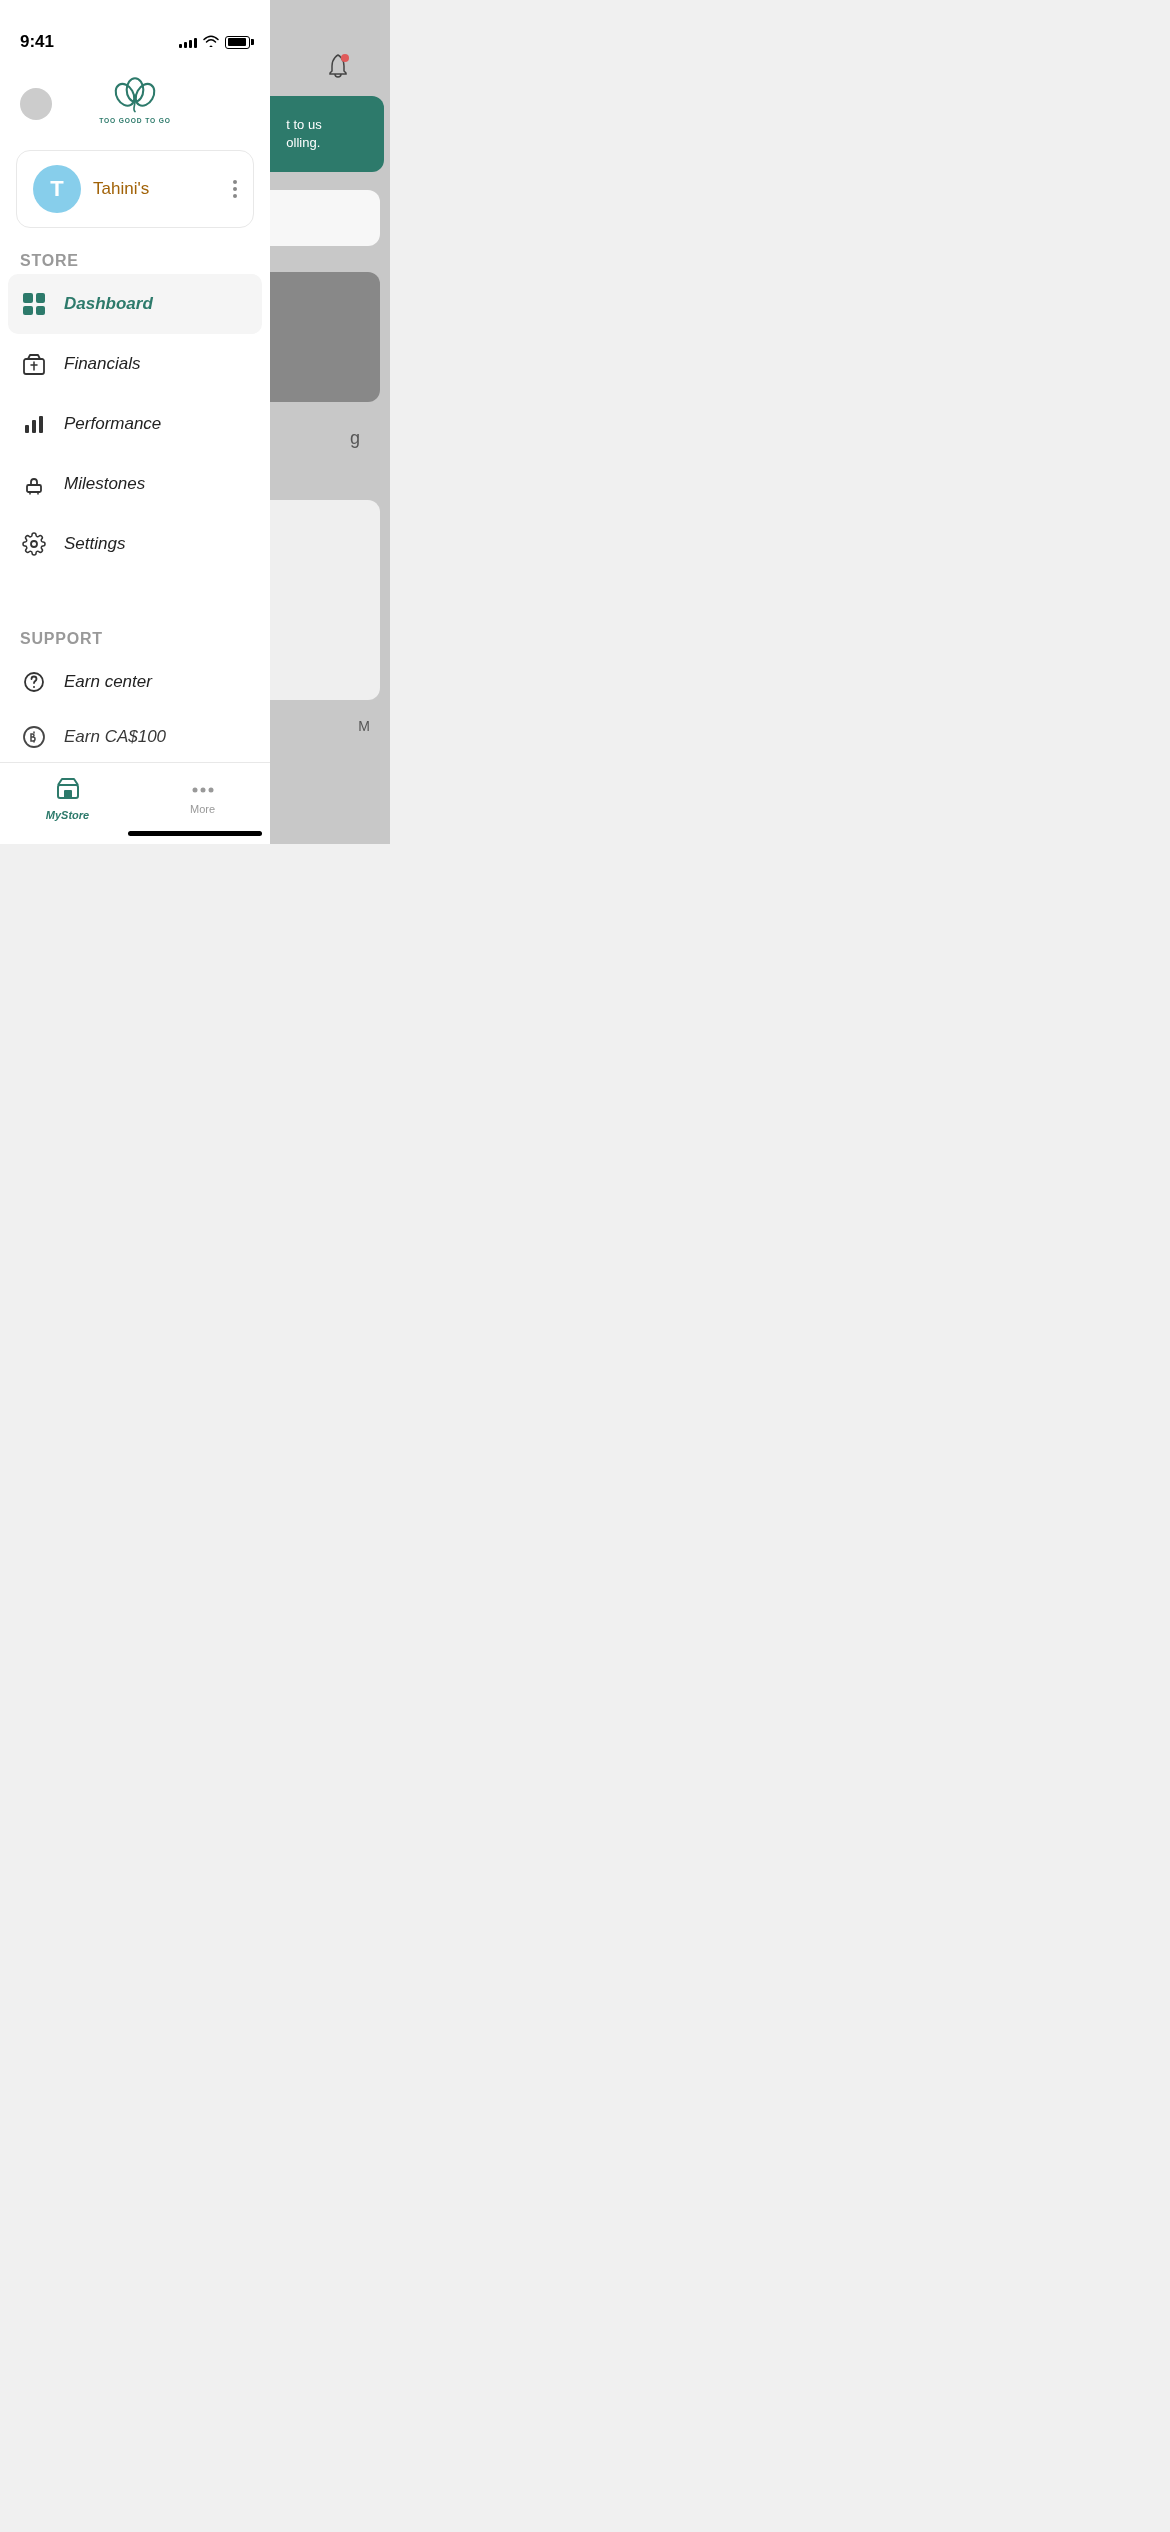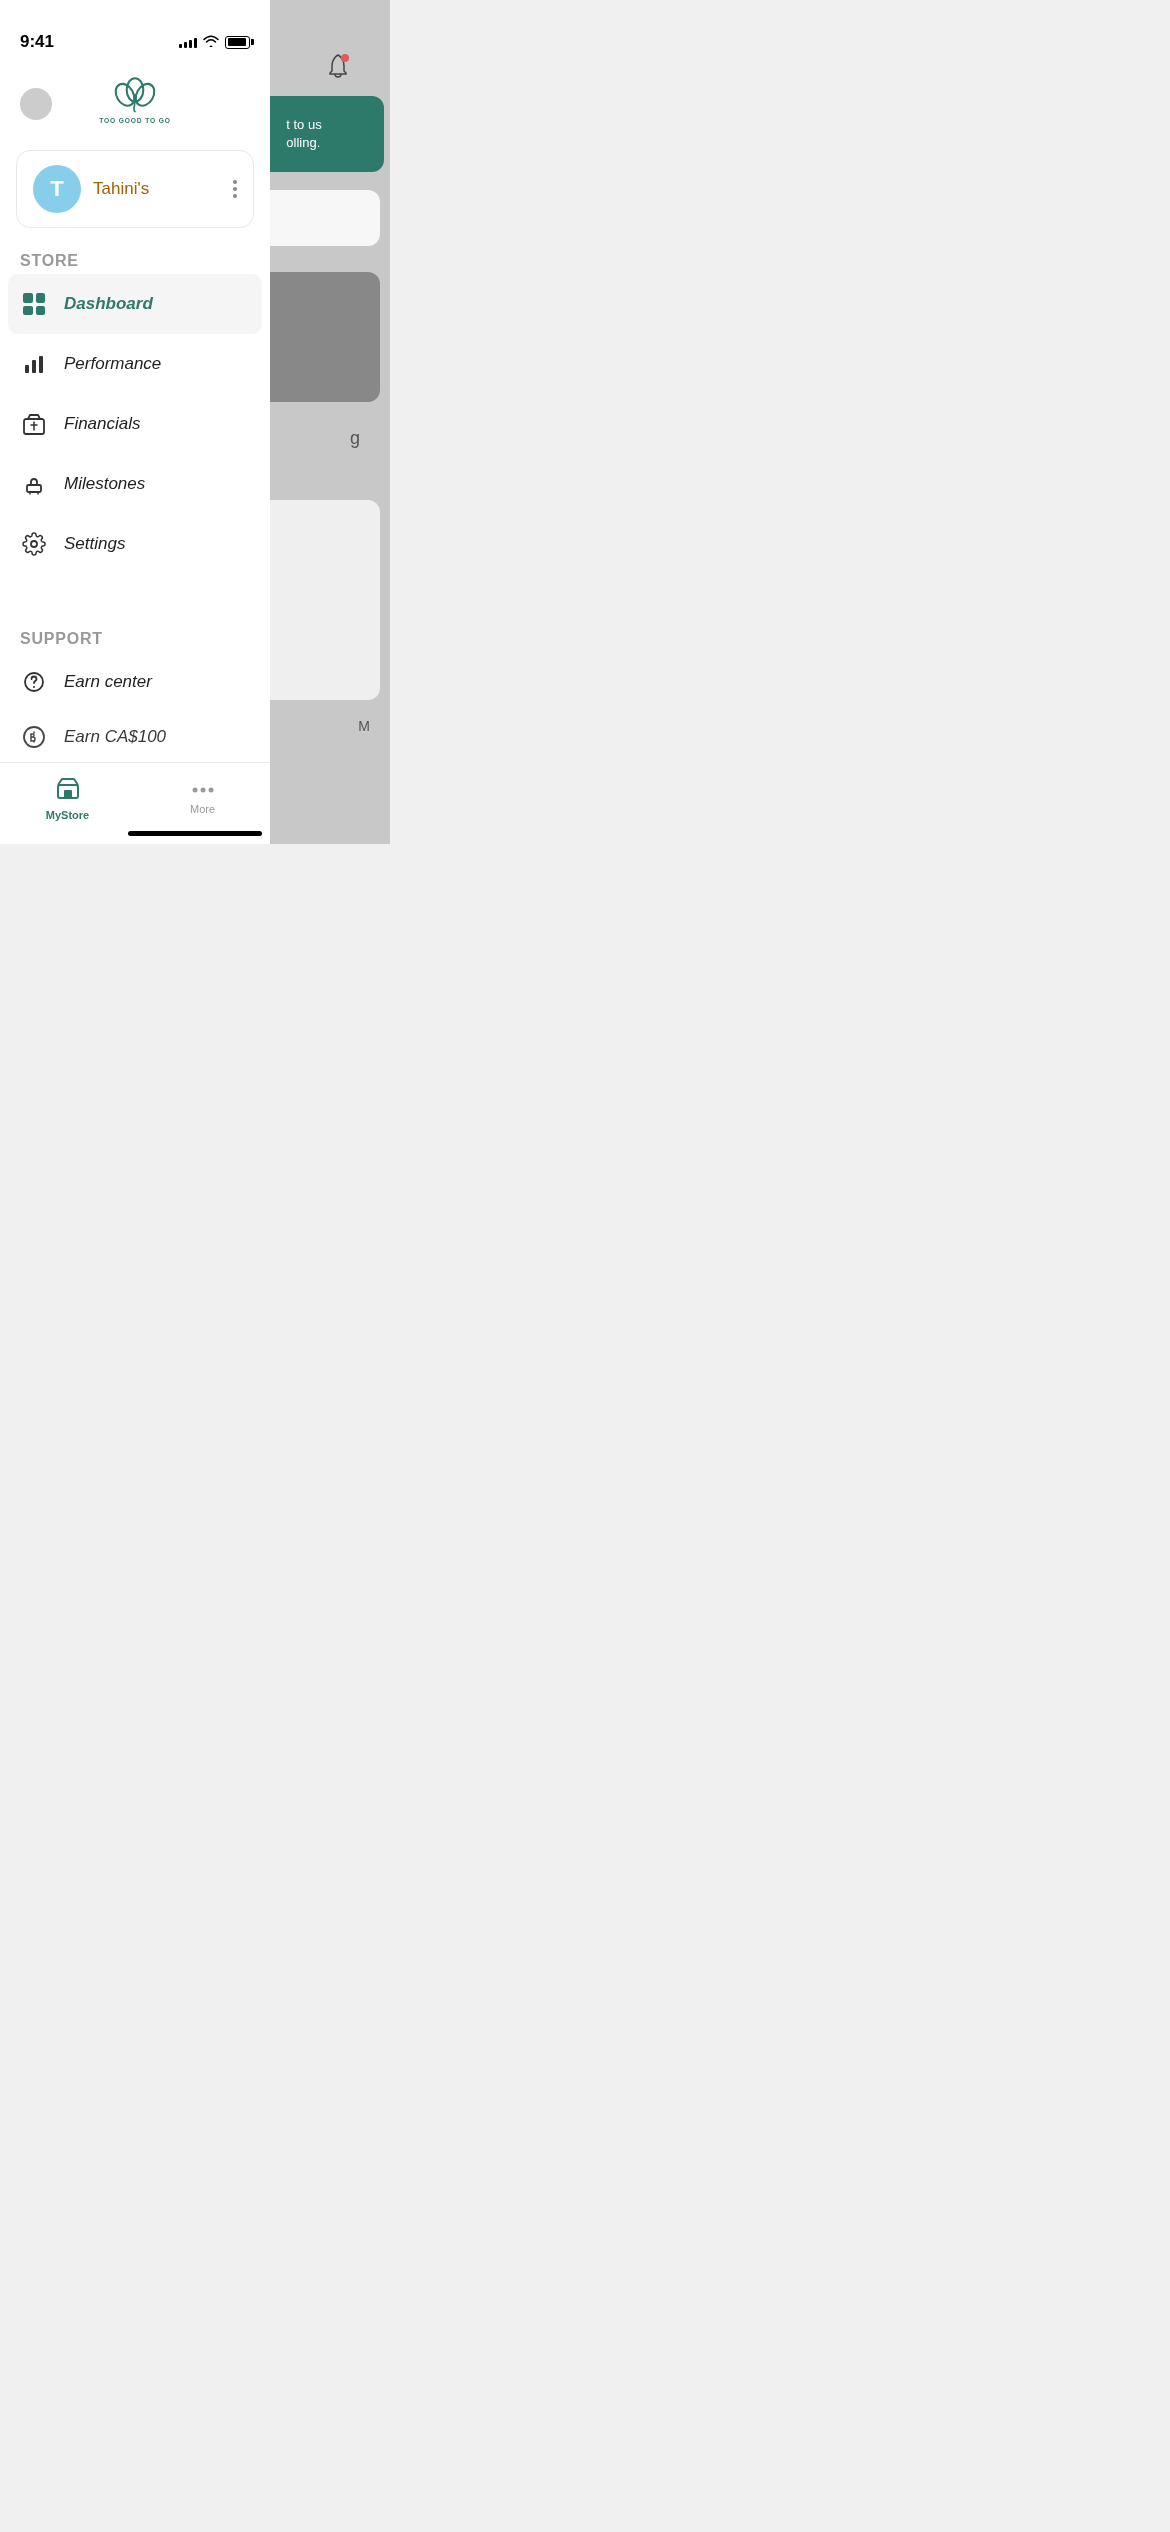--- a/index.html
+++ b/index.html
@@ -460,37 +460,37 @@
             <span></span>
             <span></span>
         </div>
       </div>
       <span class="nav-label">Dashboard</span>
     </div>
 
     <div class="nav-item">
       <div class="nav-icon">
         <svg width="24" height="24" viewBox="0 0 24 24" fill="none">
+          <path d="M20 7H4C2.9 7 2 7.9 2 9v11c0 1.1.9 2 2 2h16c1.1 0 2-.9 2-2V9c0-1.1-.9-2-2-2z" stroke="#333" stroke-width="1.8" fill="none"></path>
+          <path d="M16 3H8L6 7h12l-2-4z" stroke="#333" stroke-width="1.8" fill="none" stroke-linejoin="round"></path>
+          <path d="M12 10v8M9 13h6" stroke="#333" stroke-width="1.5" stroke-linecap="round"></path>
+        </svg>
+      </div>
+      <span class="nav-label">Financials</span>
+    </div>
+
+    <div class="nav-item">
+      <div class="nav-icon">
+        <svg width="24" height="24" viewBox="0 0 24 24" fill="none">
           <rect x="3" y="13" width="4" height="8" rx="1" fill="#333"></rect>
           <rect x="10" y="8" width="4" height="13" rx="1" fill="#333"></rect>
           <rect x="17" y="4" width="4" height="17" rx="1" fill="#333"></rect>
         </svg>
       </div>
       <span class="nav-label">Performance</span>
-    </div>
-
-    <div class="nav-item">
-      <div class="nav-icon">
-        <svg width="24" height="24" viewBox="0 0 24 24" fill="none">
-          <path d="M20 7H4C2.9 7 2 7.9 2 9v11c0 1.1.9 2 2 2h16c1.1 0 2-.9 2-2V9c0-1.1-.9-2-2-2z" stroke="#333" stroke-width="1.8" fill="none"></path>
-          <path d="M16 3H8L6 7h12l-2-4z" stroke="#333" stroke-width="1.8" fill="none" stroke-linejoin="round"></path>
-          <path d="M12 10v8M9 13h6" stroke="#333" stroke-width="1.5" stroke-linecap="round"></path>
-        </svg>
-      </div>
-      <span class="nav-label">Financials</span>
     </div>
 
     <div class="nav-item">
       <div class="nav-icon">
         <svg width="24" height="24" viewBox="0 0 24 24" fill="none">
           <rect x="5" y="13" width="14" height="7" rx="1.5" stroke="#333" stroke-width="1.8" fill="none"></rect>
           <path d="M9 13V10a3 3 0 0 1 6 0v3" stroke="#333" stroke-width="1.8" fill="none"></path>
           <path d="M8 20v2M16 20v2" stroke="#333" stroke-width="1.5" stroke-linecap="round"></path>
         </svg>
       </div>
@@ -539,21 +539,21 @@
       <div class="tab-item active">
         <div>
           <svg width="26" height="26" viewBox="0 0 26 26" fill="none">
             <rect x="3" y="10" width="20" height="13" rx="2" stroke="#2d7a6b" stroke-width="2" fill="none"></rect>
             <path d="M3 10L7 4h12l4 6" stroke="#2d7a6b" stroke-width="2" stroke-linejoin="round" fill="none"></path>
             <rect x="9" y="15" width="8" height="8" rx="1" fill="#2d7a6b"></rect>
 
             <line x1="3" y1="10" x2="23" y2="10" stroke="#2d7a6b" stroke-width="1.5"></line>
           </svg>
         </div>
-        <span class="tab-label" style="color:#2d7a6b; font-weight:600;">MyStore</span>
+        <span class="tab-label" style="color:#2d7a6b; font-weight:600;font-style:italic;">MyStore</span>
       </div>
       <div class="tab-item">
         <div>
           <svg width="26" height="10" viewBox="0 0 26 10">
             <circle cx="5" cy="5" r="2.5" fill="#999"></circle>
             <circle cx="13" cy="5" r="2.5" fill="#999"></circle>
             <circle cx="21" cy="5" r="2.5" fill="#999"></circle>
           </svg>
         </div>
         <span class="tab-label">More</span>

